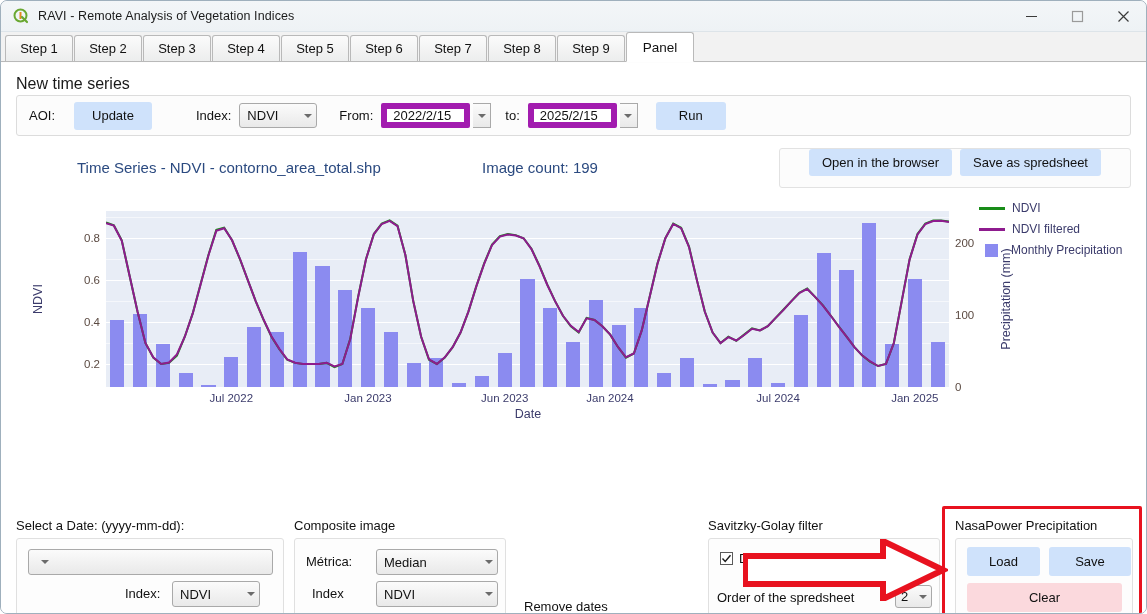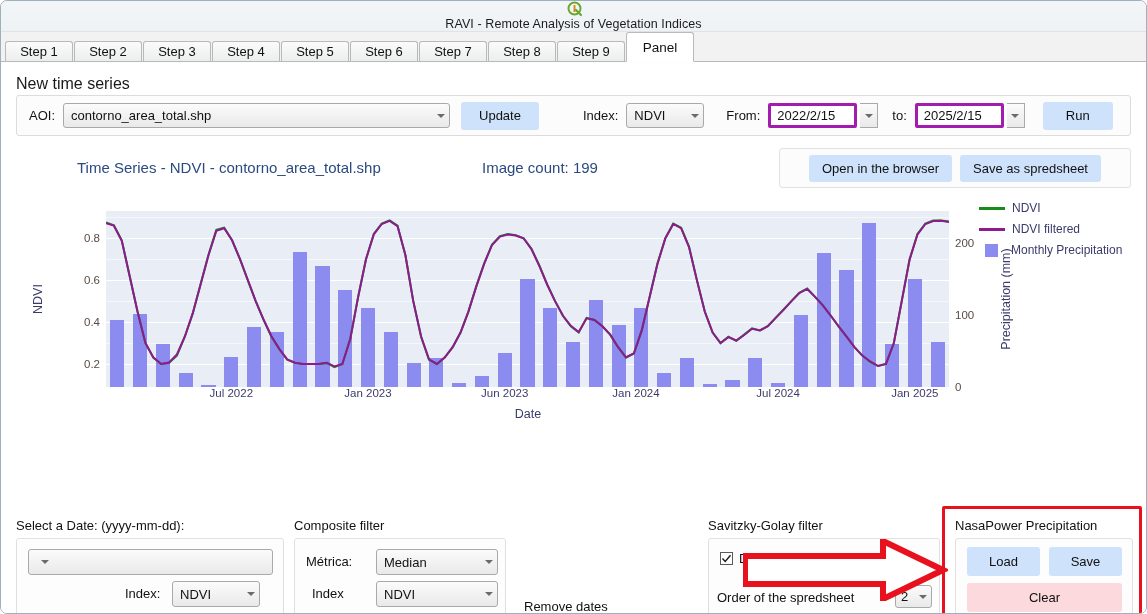--- a/index.html
+++ b/index.html
@@ -19,21 +19,20 @@
     overflow: hidden;
   }
 
   
   #titlebar {
     height: 31px;
     background: linear-gradient(#f3f6f8, #eef2f5);
     border-bottom: 1px solid #dde4e9;
     display: flex; align-items: center;
     border-radius: 6px 6px 0 0;
-    flex-direction: column;
   }
   #app-logo {
     width: 16px; height: 16px; margin-left: 12px; margin-right: 9px;
     position: relative; flex: none;
   }
   #app-logo svg { display:block; }
   #app-title {
     font-size: 12.5px; color: #1b1b1b; letter-spacing: .1px;
   }
   #winbtns { margin-left: auto; display: flex; height: 31px; }
@@ -47,21 +46,21 @@
   
   #tabstrip {
     height: 30px;
     background: #f2f2f2;
     display: flex; align-items: flex-end;
     padding-left: 4px;
     border-bottom: 1px solid #b9b9b9;
     position: relative;
   }
   .tab {
-    height: 20px;
+    height: 26px;
     min-width: 68px;
     margin-right: 1px;
     padding: 0 12px;
     display: flex; align-items: center; justify-content: center;
     font-size: 13px; color: #111;
     background: linear-gradient(#fbfbfb,#eceded);
     border: 1px solid #b9b9b9;
     border-bottom: none;
     border-radius: 3px 3px 0 0;
   }
@@ -112,21 +111,21 @@
     flex: none;
   }
   .caret {
     width: 0; height: 0;
     border-left: 4px solid transparent;
     border-right: 4px solid transparent;
     border-top: 4px solid #6b6b6b;
   }
   .spin {
     height: 25px;
-    border: 3px solid #a21caf;
+    border: 6px solid #a21caf;
     border-radius: 2px;
     background: #ffffff;
     display: flex; align-items: center;
     font-size: 13px; color: #111;
     padding: 0 6px;
   }
   .spin-arrow {
     width: 18px; height: 25px; margin-left: 3px;
     border: 1px solid #a9a9a9; border-left: none;
     background: linear-gradient(#fbfbfb,#e9e9e9);
@@ -160,21 +159,21 @@
   }
   #image-count {
     position: absolute; left: 481px; top: 96px;
     font-size: 15px; color: #2b4a80;
   }
   #topbtn-box {
     position: absolute; right: 15px; top: 85px;
     width: 352px; height: 40px;
     border: 1px solid #e2e2e2; border-radius: 3px;
     background: #fcfcfc;
-    display: flex; align-items: center; justify-content: center; gap: 8px;
+    display: flex; justify-content: center; gap: 8px;
   }
 
   
   #chart-wrap {
     position: absolute; left: 15px; top: 136px; right: 15px; height: 232px;
   }
   #plot {
     position: absolute;
     left: 90px; top: 12px; width: 843px; height: 176px;
     background: #e8edf6;
@@ -192,21 +191,21 @@
     position: absolute; right: 100%; margin-right: 6px;
     font-size: 11.5px; color: #5b4a42; transform: translateY(-50%);
     white-space: nowrap;
   }
   .ytick-r {
     position: absolute; left: 100%; margin-left: 6px;
     font-size: 11.5px; color: #5b4a42; transform: translateY(-50%);
     white-space: nowrap;
   }
   .xtick {
-    position: absolute; top: 100%; 
+    position: absolute; top: 100%; margin-top: 5px;
     font-size: 11.5px; color: #3b3b6b; transform: translateX(-50%);
     white-space: nowrap;
   }
   #ylabel-left {
     position: absolute; left: 22px; top: 100px;
     font-size: 12.5px; color: #3b3b6b;
     transform: translate(-50%,-50%) rotate(-90deg);
     white-space: nowrap;
   }
   #ylabel-right {
@@ -327,26 +326,20 @@
     <div class="tab active">
         <span>Panel</span>
       </div>
   </div>
 
   <div id="panel-body">
 
     <div id="nts-label" class="grp-label">New time series</div>
     <div id="nts-box">
       <span class="fld-label" style="margin-left:12px">AOI:</span>
-      <div class="combo" style="width:387px">
-        <span class="cval">contorno_area_total.shp</span>
-        <span class="arrowbox">
-            <i class="caret"></i>
-          </span>
-      </div>
       <div class="btn-blue" style="margin-left:11px;height:28px;padding:0 18px">Update</div>
       <span class="fld-label" style="margin-left:44px">Index:</span>
       <div class="combo" style="width:78px">
         <span class="cval">NDVI</span>
         <span class="arrowbox">
             <i class="caret"></i>
           </span>
       </div>
       <span class="fld-label" style="margin-left:22px">From:</span>
       <div class="datewrap">
@@ -439,21 +432,21 @@
           </div>
         <div id="yticks-r">
             <div class="ytick-r" style="top: 176px;">0</div>
             <div class="ytick-r" style="top: 104.163px;">100</div>
             <div class="ytick-r" style="top: 32.3265px;">200</div>
           </div>
         <div id="xticks">
             <div class="xtick" style="left: 125.311px;">Jul 2022</div>
             <div class="xtick" style="left: 262.014px;">Jan 2023</div>
             <div class="xtick" style="left: 398.716px;">Jun 2023</div>
-            <div class="xtick" style="left: 530px; text-align: right;">Jan 2024</div>
+            <div class="xtick" style="left: 504px; text-align: right;">Jan 2024</div>
             <div class="xtick" style="left: 672.122px;">Jul 2024</div>
             <div class="xtick" style="left: 808.824px;">Jan 2025</div>
           </div>
       </div>
 
       <div id="legend">
         <div class="leg-item">
           <span class="leg-swatch-line" style="background:#188c18"></span>
           <span class="leg-text">NDVI</span>
         </div>
@@ -478,21 +471,21 @@
       <span class="fld-label" style="position:absolute;left:108px;top:47px">Index:</span>
       <div class="combo" style="position:absolute;left:155px;top:42px;width:88px;height:26px">
         <span class="cval">NDVI</span>
         <span class="arrowbox">
             <i class="caret"></i>
           </span>
       </div>
 
     </div>
 
-    <div id="g2-head" class="grp-head">Composite filter</div>
+    <div id="g2-head" class="grp-head">Composite image</div>
     <div id="g2-box" class="grp-box">
       <span class="fld-label" style="position:absolute;left:11px;top:15px">Métrica:</span>
       <div class="combo" style="position:absolute;left:81px;top:10px;width:122px;height:26px">
         <span class="cval">Median</span>
         <span class="arrowbox">
             <i class="caret"></i>
           </span>
       </div>
       <span class="fld-label" style="position:absolute;left:17px;top:47px">Index</span>
       <div class="combo" style="position:absolute;left:81px;top:42px;width:122px;height:26px">
@@ -522,21 +515,21 @@
         <span class="arrowbox">
             <i class="caret"></i>
           </span>
       </div>
 
     </div>
 
     <div id="g5-head" class="grp-head">NasaPower Precipitation</div>
     <div id="g5-box" class="grp-box">
       <div class="btn-blue" style="position:absolute;left:11px;top:8px;width:73px;height:29px">Load</div>
-      <div class="btn-blue" style="position:absolute;left:93px;top:8px;width:73px;height:29px">Save</div>
+      <div class="btn-blue" style="position:absolute;left:93px;top:8px;width:82px;height:29px">Save</div>
       <div class="btn-pink" style="position:absolute;left:11px;top:44px;width:155px;height:29px">Clear</div>
     </div>
 
     <div id="red-rect"></div>
     <svg id="red-arrow" width="205" height="62" viewBox="0 0 205 62">
       <path d="M2 17 H140 V2 L200 31 L140 60 V45 H2 Z" fill="#ffffff" stroke="#e8121f" stroke-width="6" stroke-linejoin="miter"></path>
     </svg>
 
   </div>
 </div>

